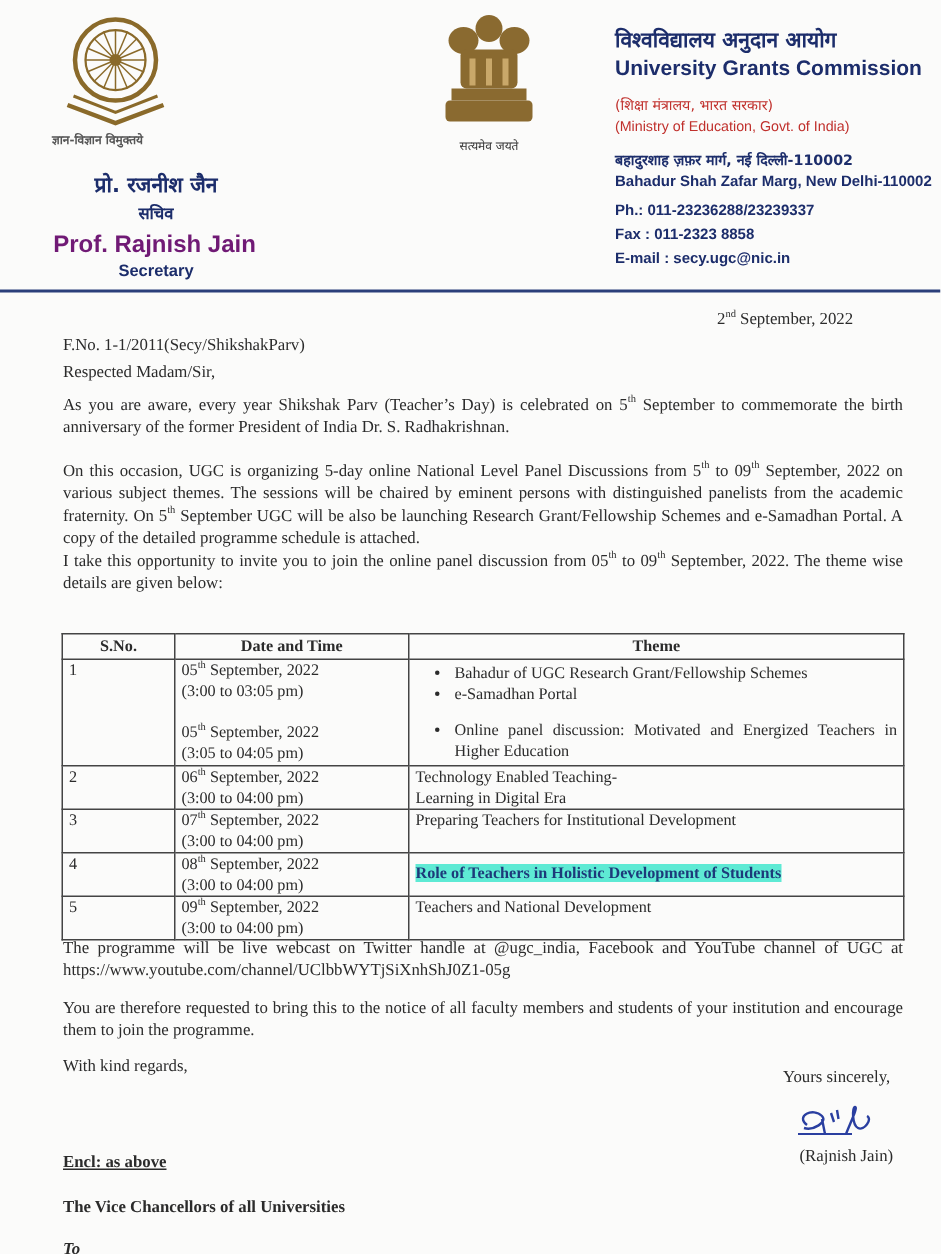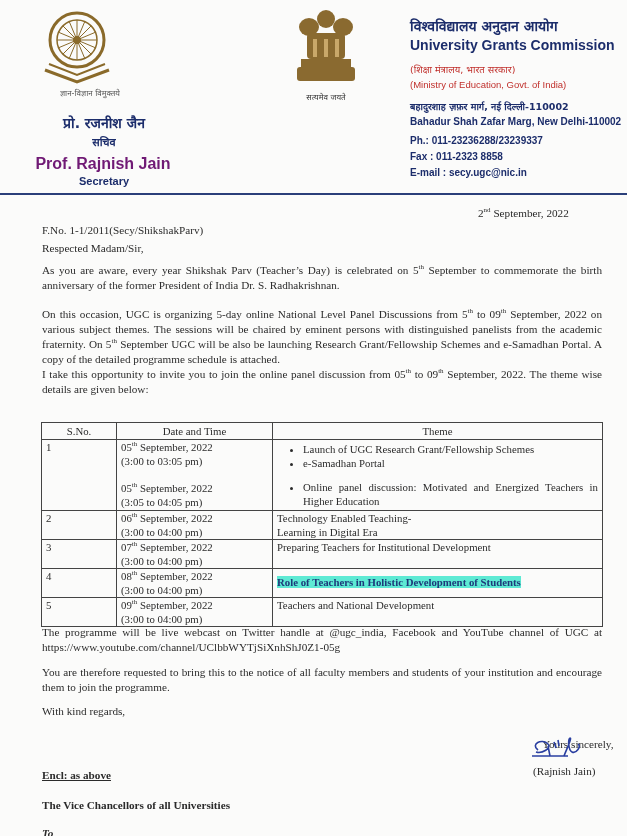--- a/index.html
+++ b/index.html
@@ -6,21 +6,21 @@
   body {
     width:627px; height:836px; overflow:hidden;
     background:#fbfbfa;
     font-family:"Liberation Serif", serif;
     color:#2a2a2a;
     position:relative;
   }
   .abs { position:absolute; }
   
   #logo { left:37px; top:8px; width:80px; height:78px; }
-  #motto { left:45px; top:87px; width:90px; text-align:center; font-family:"DejaVu Sans", sans-serif; font-size:8px; color:#555; }
+  #motto { left:20px; top:87px; width:90px; text-align:center; font-family:"DejaVu Sans", sans-serif; font-size:8px; color:#555;font-weight:bold; }
   #sec-hi-name { left:14px; top:113px; width:180px; text-align:center; font-family:"DejaVu Sans", sans-serif; font-weight:bold; font-size:14px; color:#1c2d6b; }
   #sec-hi-title { left:14px; top:134px; width:180px; text-align:center; font-family:"DejaVu Sans", sans-serif; font-weight:bold; font-size:11px; color:#1c2d6b; }
   #sec-name { left:8px; top:155px; width:190px; text-align:center; font-family:"Liberation Sans", sans-serif; font-weight:bold; font-size:16px; color:#701a75; }
   #sec-title { left:14px; top:175px; width:180px; text-align:center; font-family:"Liberation Sans", sans-serif; font-weight:bold; font-size:11px; color:#1c2d6b; }
   
   #emblem { left:287px; top:5px; width:78px; height:80px; }
   #emblem-motto { left:283px; top:91px; width:86px; text-align:center; font-family:"DejaVu Sans", sans-serif; font-size:8px; color:#333; }
   
   .right-hdr { left:410px; width:217px; font-family:"Liberation Sans", sans-serif; }
   #ugc-hi { top:16px; font-size:14px; font-weight:bold; color:#1c2d6b; font-family:"DejaVu Sans", sans-serif; }
@@ -39,30 +39,30 @@
   #date { left:478px; top:206px; }
   #salutation { left:42px; top:241px; }
   .para { left:42px; width:560px; text-align:justify; }
   #p1 { top:263px; }
   #p2 { top:307px; }
   #p3 { top:367px; }
   sup { font-size:7px; line-height:0; }
   
   #schedule { left:41px; top:422px; width:562px; border-collapse:collapse; font-size:10.8px; line-height:14px; color:#2b2b2b; }
   #schedule td, #schedule th { border:1px solid #444; vertical-align:top; padding:0 4px; }
-  #schedule th { font-weight:normal; text-align:center; padding:1px 4px; }
+  #schedule th { font-weight:bold; text-align:center; padding:1px 4px; }
   .c1 { width:66px; } .c2 { width:147px; }
   ul.themes { margin:2px 0 2px 0; padding-left:26px; }
   ul.themes li { margin:0; text-align:justify; }
   .hl { background:#5eead4; color:#1d3a7a; font-weight:bold; }
   .spacer { height:13px; }
   #p4 { top:625px; }
   #p5 { top:665px; }
   #regards { left:42px; top:704px; }
-  #yours { left:522px; top:737px;margin-left:20px; }
+  #yours { left:522px; top:711px; }
   #signature { left:528px; top:736px; width:60px; height:26px; }
   #signer { left:533px; top:764px; }
   #encl { left:42px; top:768px; font-weight:bold; text-decoration:underline; }
   #to { left:42px; top:826px; font-weight:bold;font-style:italic; }
   #recip1 { left:42px; top:798px; font-weight:bold; }
   #recip2 { left:42px; top:845px; font-weight:bold; }
 </style>
 </head>
 <body>
 
@@ -136,21 +136,21 @@
     <td>1</td>
     <td>
       <div><span>05</span><sup>th</sup><span> September, 2022</span></div>
       <div>(3:00 to 03:05 pm)</div>
       <div class="spacer"></div>
       <div><span>05</span><sup>th</sup><span> September, 2022</span></div>
       <div>(3:05 to 04:05 pm)</div>
     </td>
     <td>
       <ul class="themes">
-        <li>Launch of UGC Research Grant/Fellowship Schemes</li>
+        <li>Bahadur of UGC Research Grant/Fellowship Schemes</li>
         <li>e-Samadhan Portal</li>
       </ul>
       <div style="height:6px"></div>
       <ul class="themes">
         <li>Online panel discussion: Motivated and Energized Teachers in Higher Education</li>
       </ul>
     </td>
   </tr>
   <tr>
     <td>2</td>

